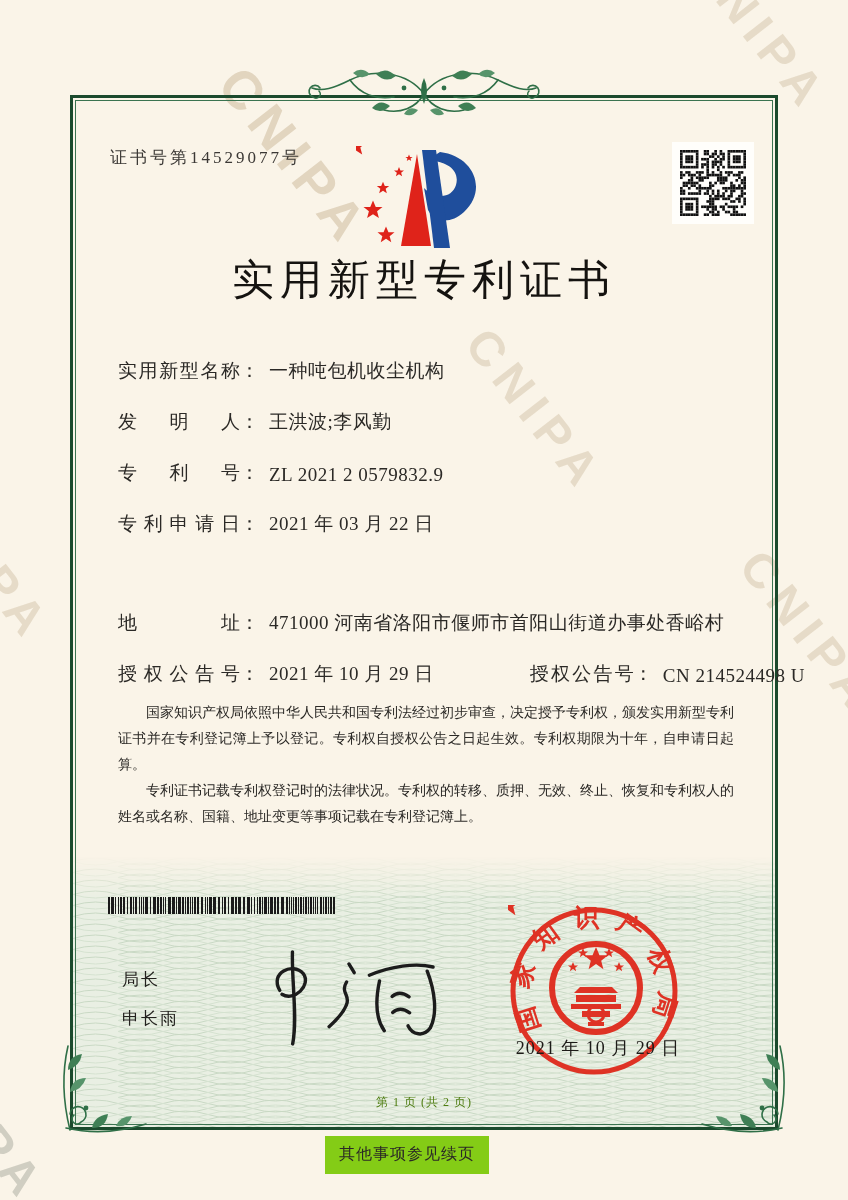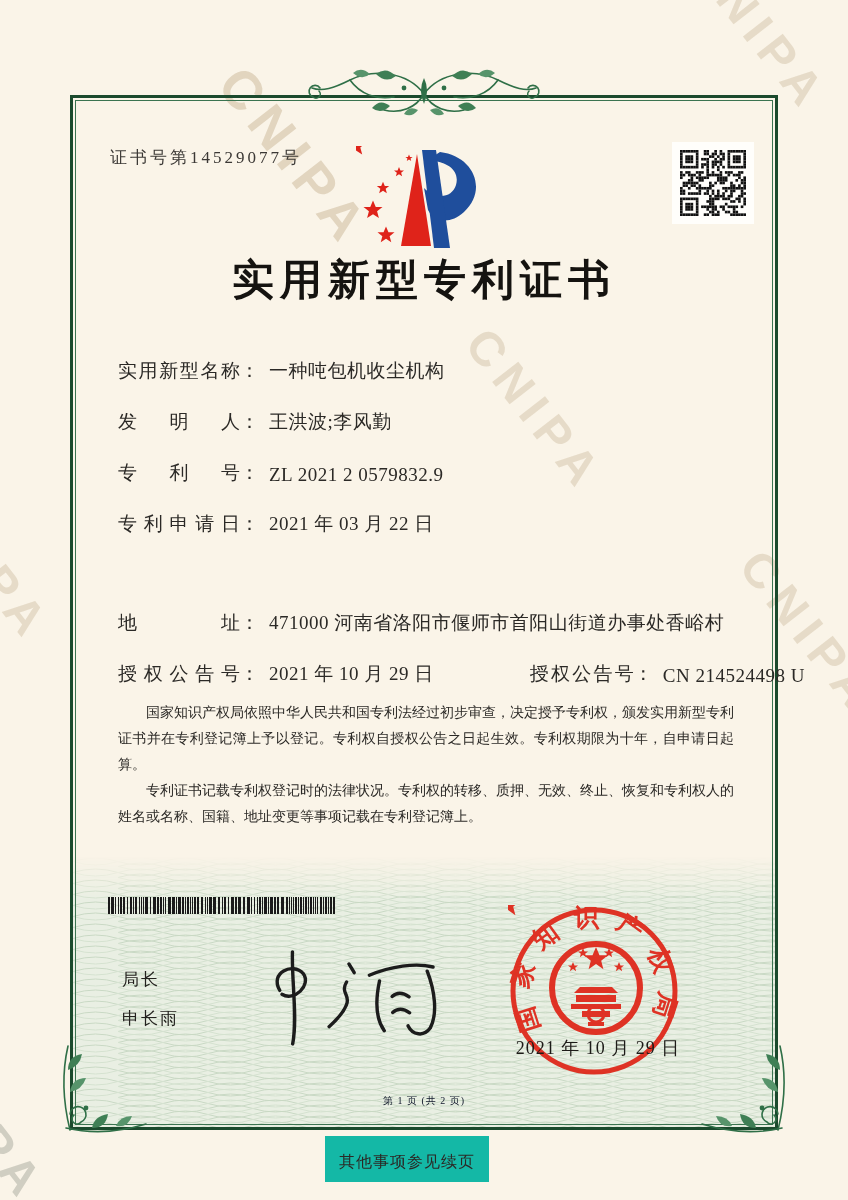--- a/index.html
+++ b/index.html
@@ -43,21 +43,21 @@
     position:absolute;left:110px;top:146px;z-index:3;
     font-size:17px;letter-spacing:3px;color:#3b3835;
   }
   .logo{position:absolute;left:356px;top:146px;z-index:3;}
   .qr-wrap{
     position:absolute;left:672px;top:142px;width:82px;height:82px;
     background:#fffefb;z-index:3;display:flex;align-items:center;justify-content:center;
   }
   .title{
     position:absolute;left:70px;top:252px;width:708px;z-index:3;
-    text-align:center;font-size:42px;font-weight:bold;letter-spacing:6px;color:#151310;
+    text-align:center;font-size:42px;font-weight:normal;letter-spacing:6px;color:#151310;
   }
   
   .frow{position:absolute;left:118px;z-index:3;font-size:19px;color:#2b2926;white-space:nowrap;}
   .flabel{
     display:inline-block;width:122px;
     text-align:justify;text-align-last:justify;vertical-align:bottom;
   }
   .fcolon{display:inline-block;vertical-align:bottom;}
   .fvalue{display:inline-block;margin-left:10px;vertical-align:bottom;letter-spacing:0.5px;}
   .flabel2{display:inline-block;width:104px;margin-left:96px;text-align:justify;text-align-last:justify;vertical-align:bottom;font-family:Liberation Mono, monospace;}
@@ -72,25 +72,25 @@
   .director{position:absolute;left:122px;top:968px;z-index:3;font-size:17px;color:#23211e;}
   .director .line{margin-bottom:16px;letter-spacing:2px;}
   .signature{position:absolute;left:252px;top:938px;z-index:4;transform:rotate(-2deg);}
   .seal{position:absolute;left:508px;top:905px;z-index:4;}
   .seal-date{
     position:absolute;left:510px;top:1036px;width:176px;z-index:5;
     text-align:center;font-size:18px;color:#1d1b18;letter-spacing:1px;white-space:nowrap;
   }
   .page-info{
     position:absolute;left:70px;top:1094px;width:708px;z-index:3;
-    text-align:center;font-size:10px;letter-spacing:1px;color:#0f172a;
+    text-align:center;font-size:12px;letter-spacing:1px;color:#4d7c0f;
   }
   .cont-box{
     position:absolute;left:325px;top:1136px;z-index:3;
-    background:#14b8a6;padding:16px 14px 9px 14px;
+    background:#84cc16;padding:8px 14px 9px 14px;
     font-size:16px;color:#2b2926;letter-spacing:1px;white-space:nowrap;
   }
 </style>
 </head>
 <body>
 
 <div class="page">
 
   <div class="green-zone">
     <svg width="702" height="272">

